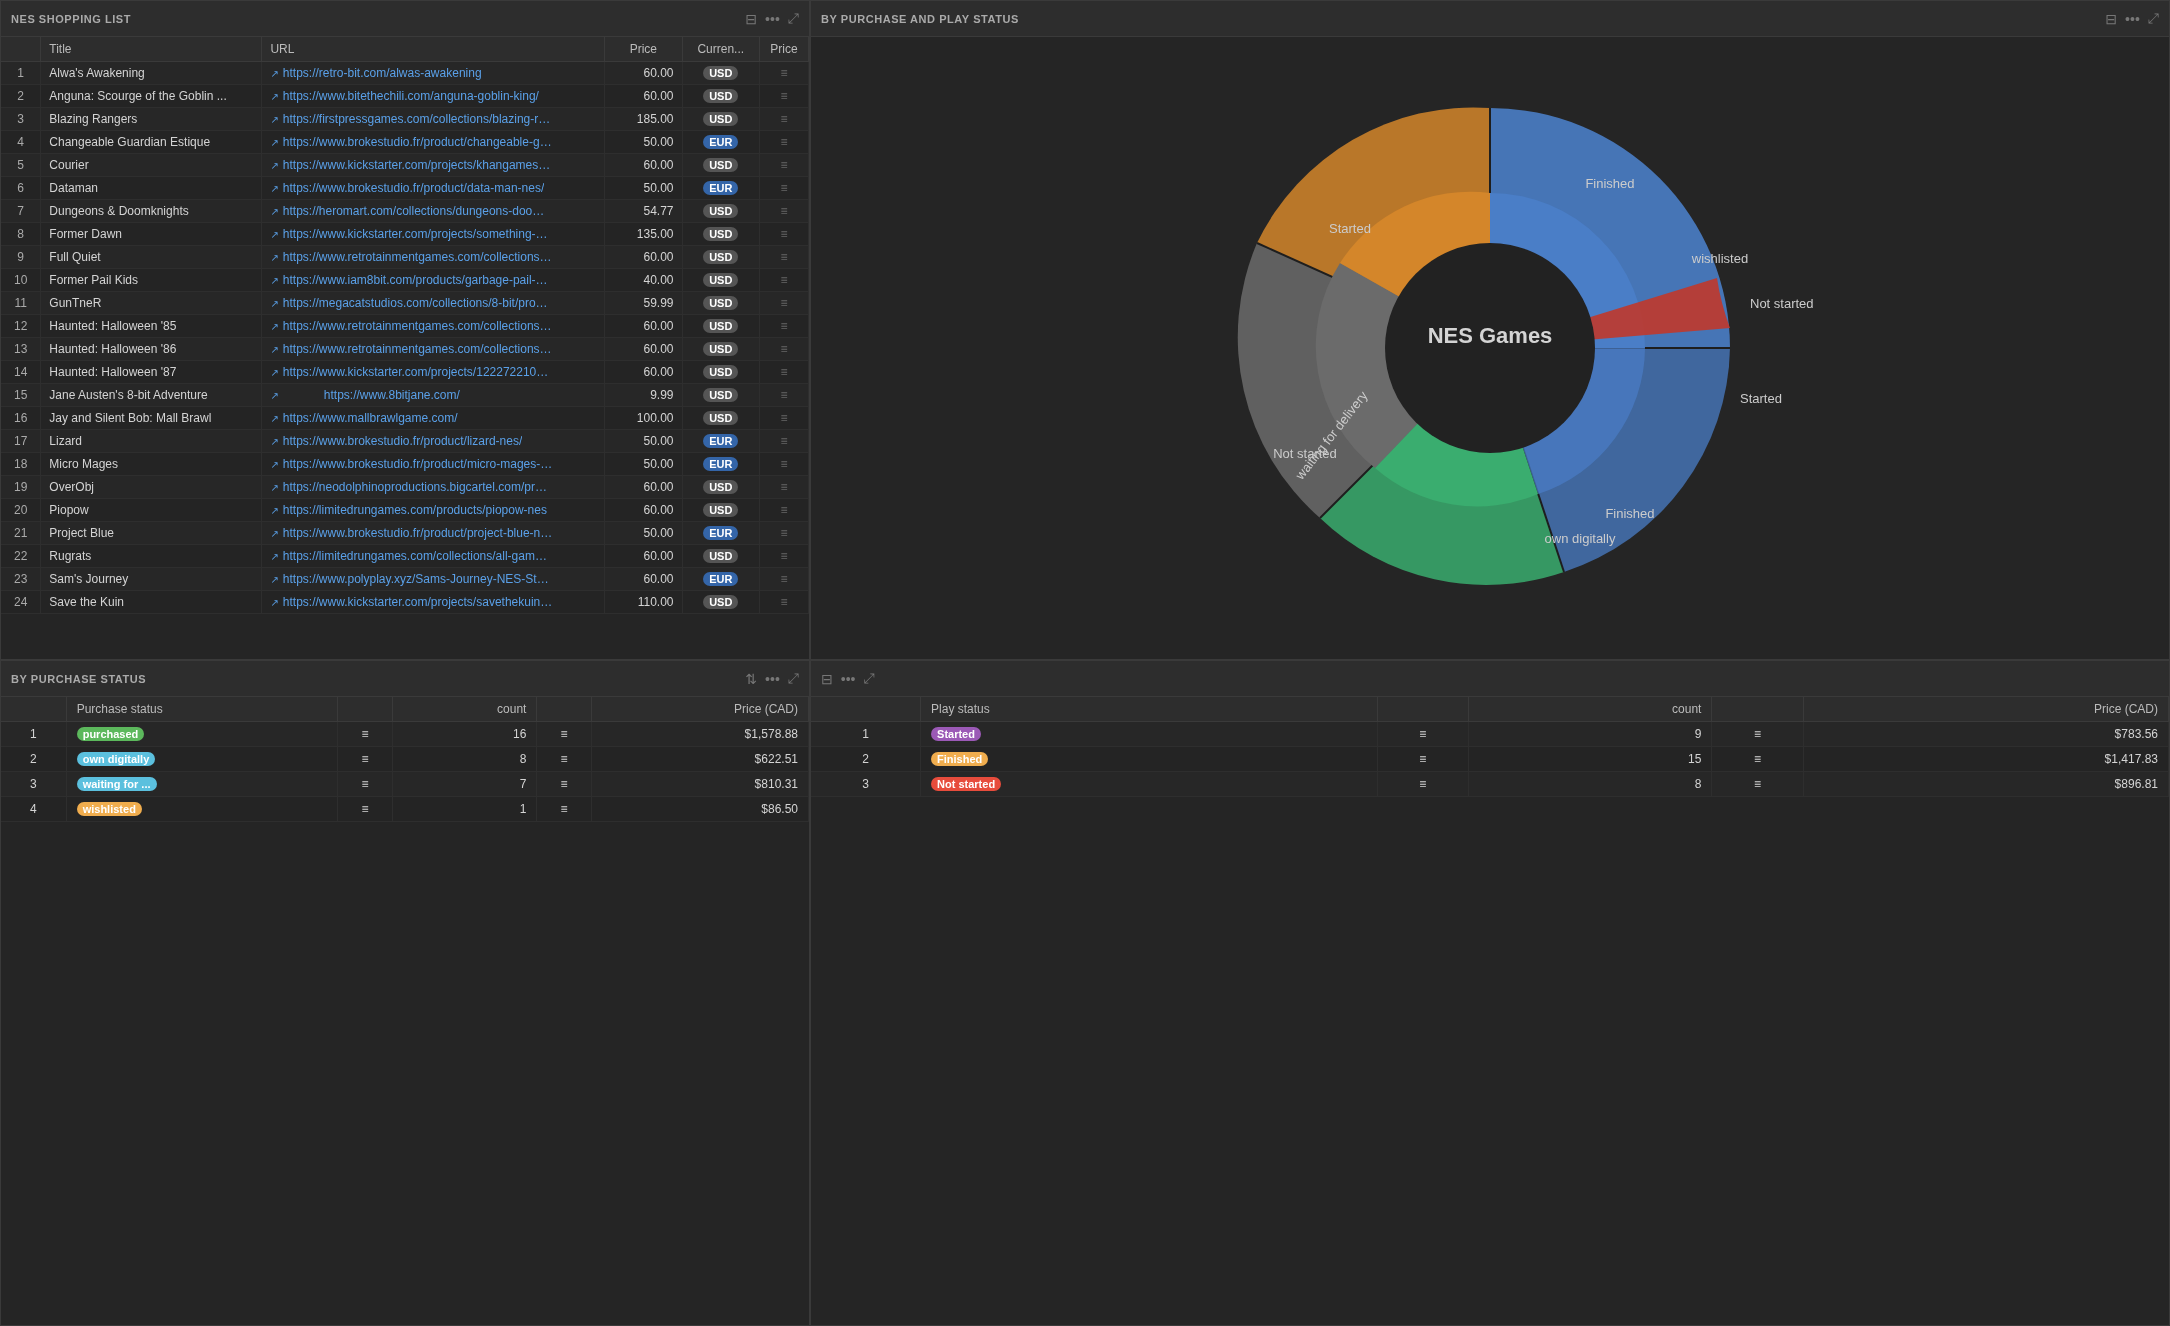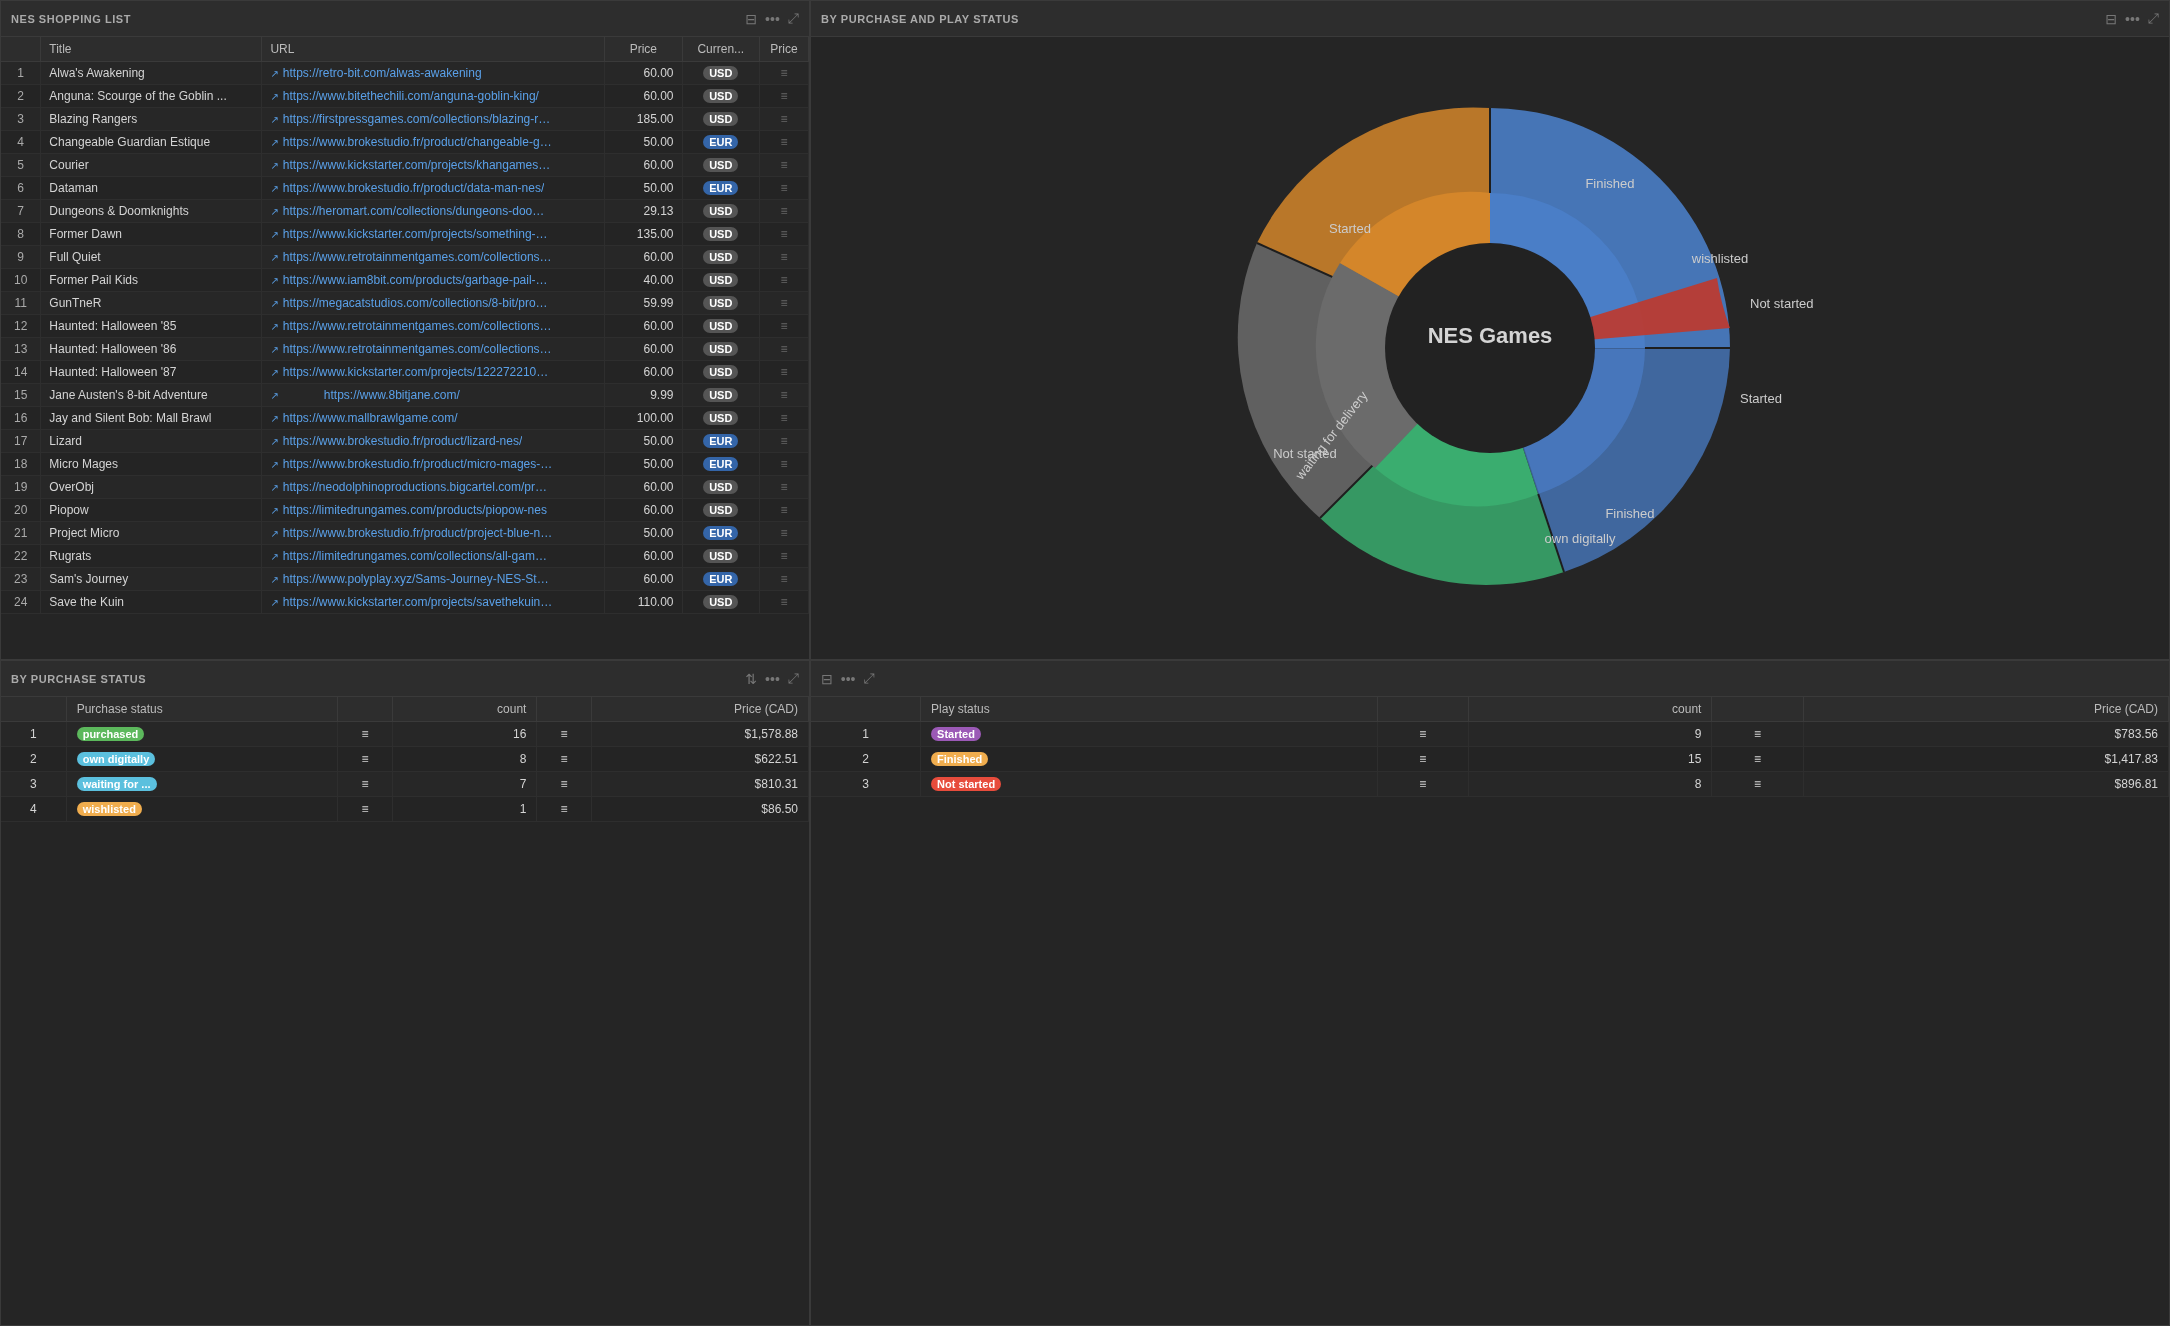--- a/index.html
+++ b/index.html
@@ -304,21 +304,21 @@
   </tr>
           <tr>
     <td class="num">7</td>
     <td class="title-col" style="max-width:200px;overflow:hidden;text-overflow:ellipsis;">Dungeons &amp; Doomknights</td>
     <td class="url-col" style="max-width:310px;overflow:hidden;text-overflow:ellipsis;">
       <a class="url-link" href="#">
         <span style="font-size:10px;">↗</span>
         <span style="overflow:hidden;text-overflow:ellipsis;max-width:270px;display:inline-block;">https://heromart.com/collections/dungeons-doomkni...</span>
       </a>
     </td>
-    <td class="price-val">29.13</td>
+    <td class="price-val">54.77</td>
     <td style="text-align:center;width:70px;">
       <span class="badge badge-usd">USD</span>
     </td>
     <td style="text-align:center;width:40px;">
       <span class="icon-menu">≡</span>
     </td>
   </tr>
           <tr>
     <td class="num">8</td>
     <td class="title-col" style="max-width:200px;overflow:hidden;text-overflow:ellipsis;">Former Dawn</td>
@@ -535,21 +535,21 @@
     <td class="price-val">60.00</td>
     <td style="text-align:center;width:70px;">
       <span class="badge badge-usd">USD</span>
     </td>
     <td style="text-align:center;width:40px;">
       <span class="icon-menu">≡</span>
     </td>
   </tr>
           <tr>
     <td class="num">21</td>
-    <td class="title-col" style="max-width:200px;overflow:hidden;text-overflow:ellipsis;">Project Micro</td>
+    <td class="title-col" style="max-width:200px;overflow:hidden;text-overflow:ellipsis;">Project Blue</td>
     <td class="url-col" style="max-width:310px;overflow:hidden;text-overflow:ellipsis;">
       <a class="url-link" href="#">
         <span style="font-size:10px;">↗</span>
         <span style="overflow:hidden;text-overflow:ellipsis;max-width:270px;display:inline-block;">https://www.brokestudio.fr/product/project-blue-nes/</span>
       </a>
     </td>
     <td class="price-val">50.00</td>
     <td style="text-align:center;width:70px;">
       <span class="badge badge-eur">EUR</span>
     </td>

